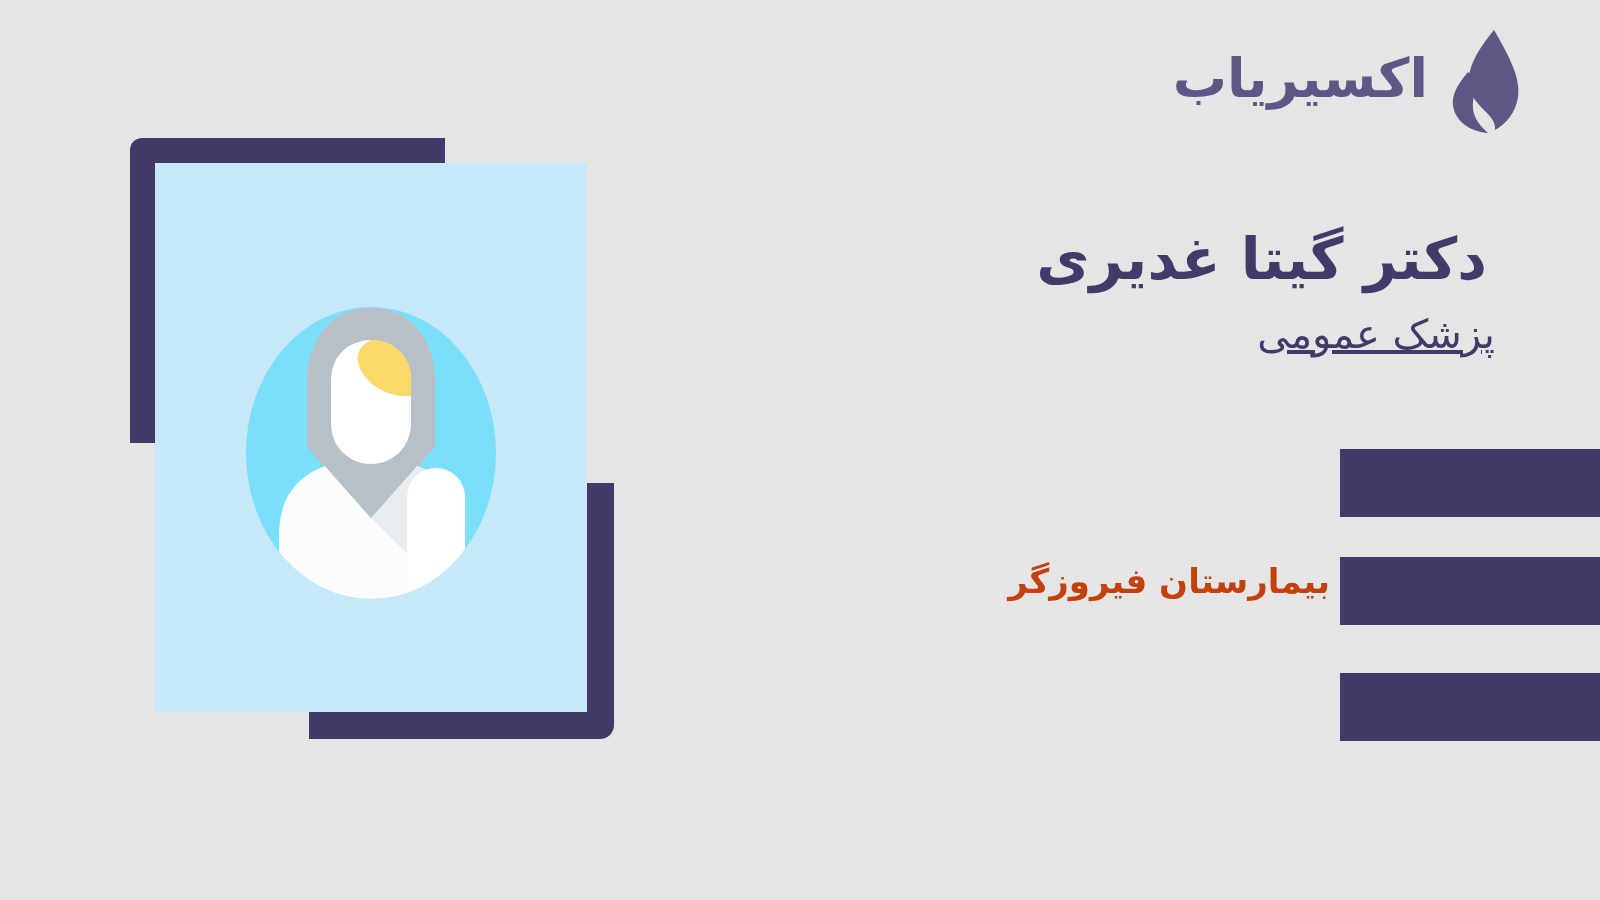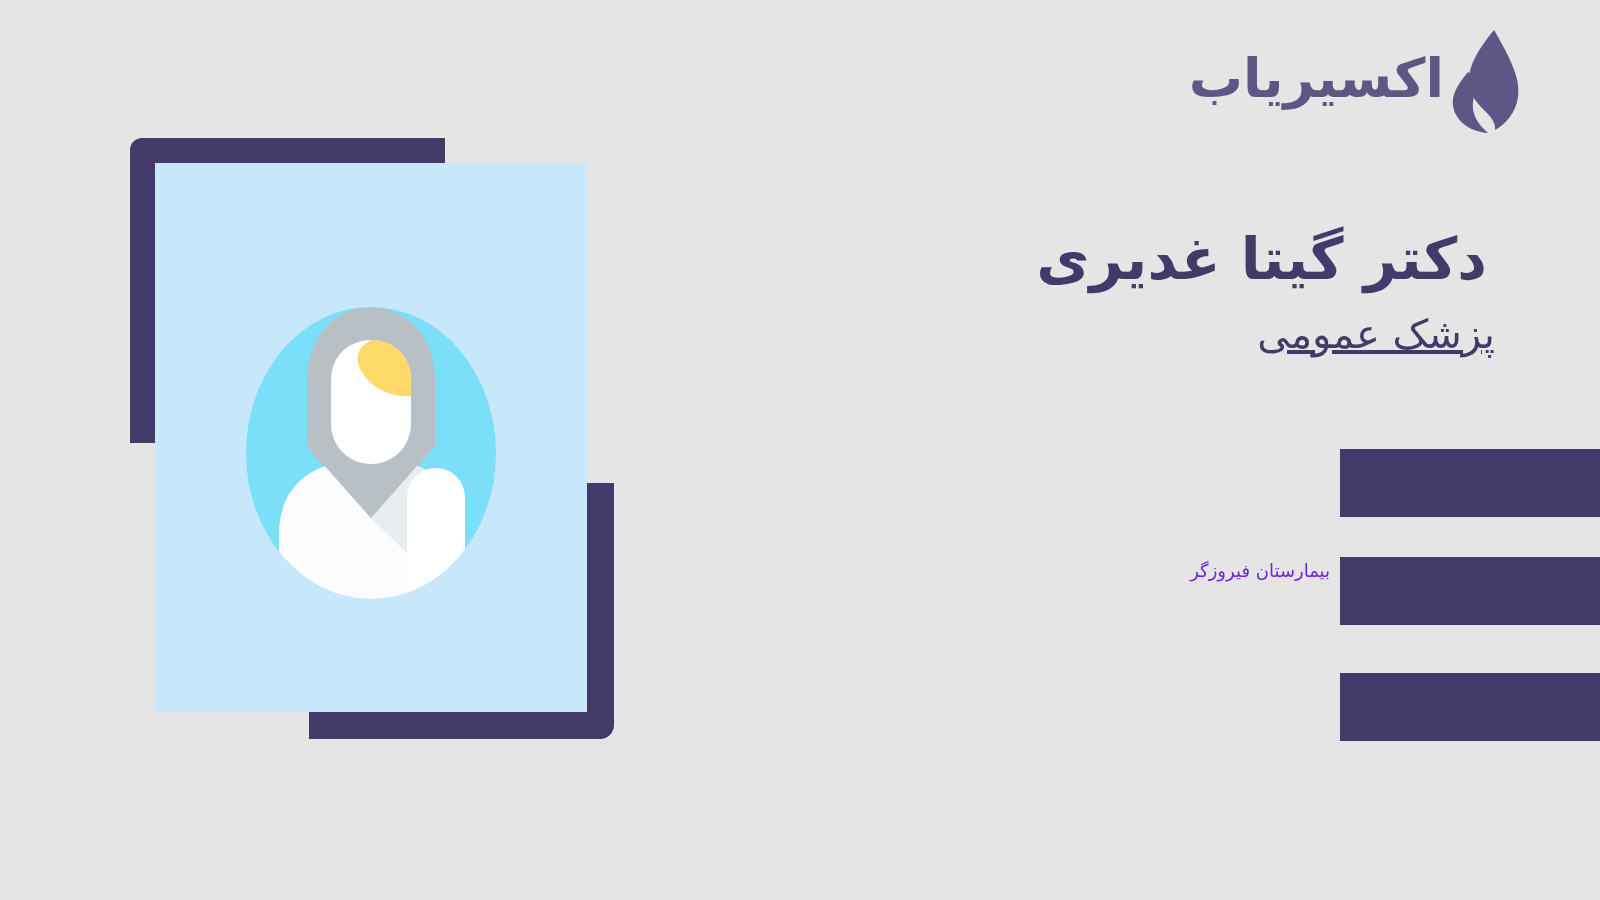--- a/index.html
+++ b/index.html
@@ -22,21 +22,21 @@
   }
 
   
   .brand {
     position: absolute;
     top: 28px;
     right: 78px;
     display: flex;
     flex-direction: row;
     align-items: center;
-    gap: 2px;
+    gap: 18px;
     direction: rtl;
   }
   .brand-flame {
     width: 76px;
     height: 108px;
     display: block;
     flex: 0 0 auto;
   }
   .brand-name {
     font-size: 54px;
@@ -141,23 +141,23 @@
 
   
   .hospital {
     position: absolute;
     right: 270px;
     top: 559px;
     text-align: right;
     direction: rtl;
   }
   .hospital-name {
-    font-size: 18px;
-    font-weight: 400;
-    color: #6d28d9;
+    font-size: 34px;
+    font-weight: 700;
+    color: #c2410c;
     line-height: 1.3;
     margin: 0;
     white-space: nowrap;
   }
 </style>
 </head>
 <body>
 
 <div id="stage">
 

